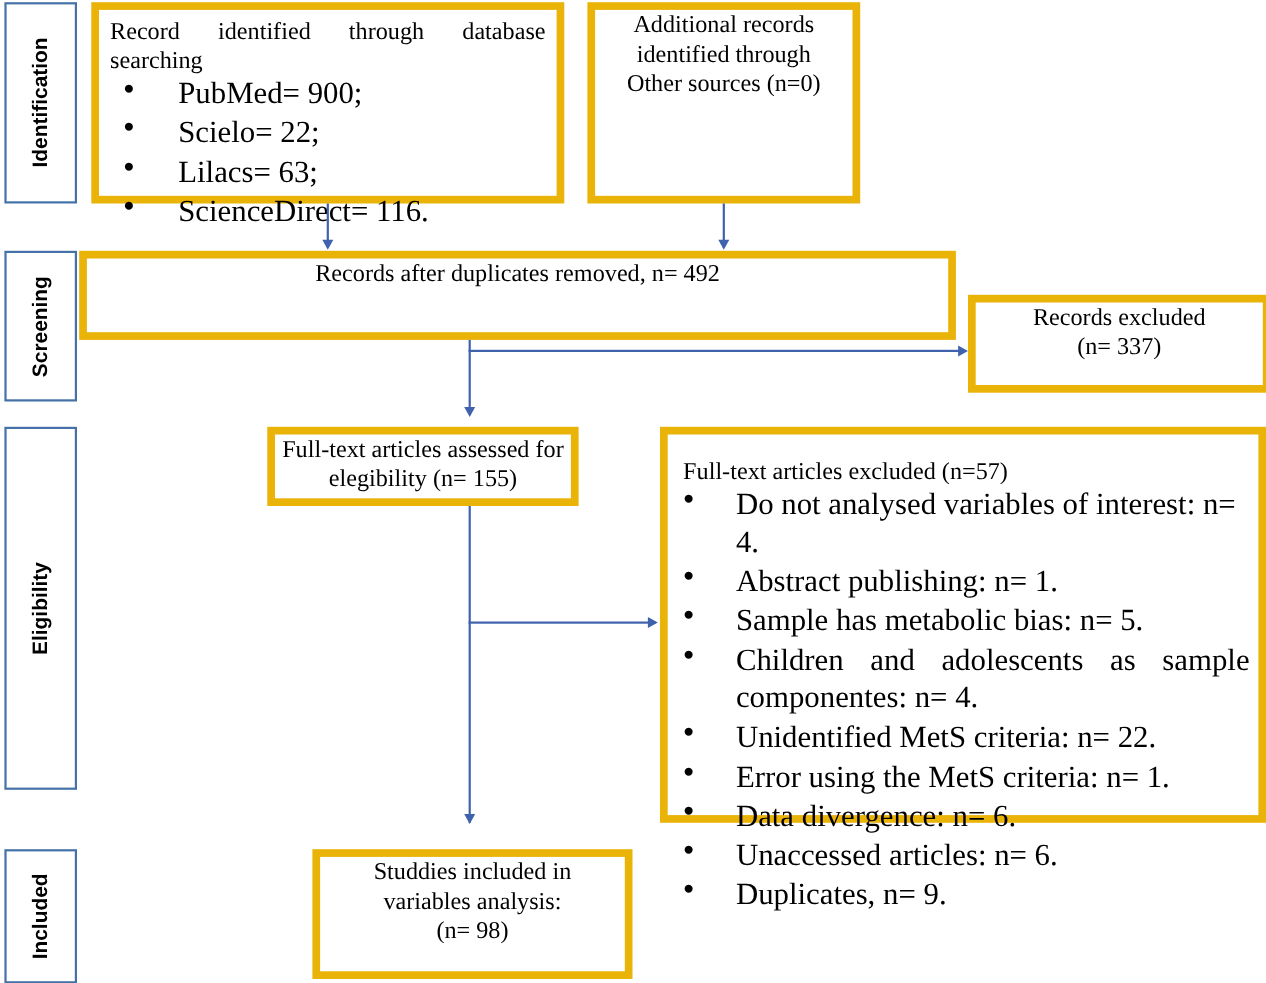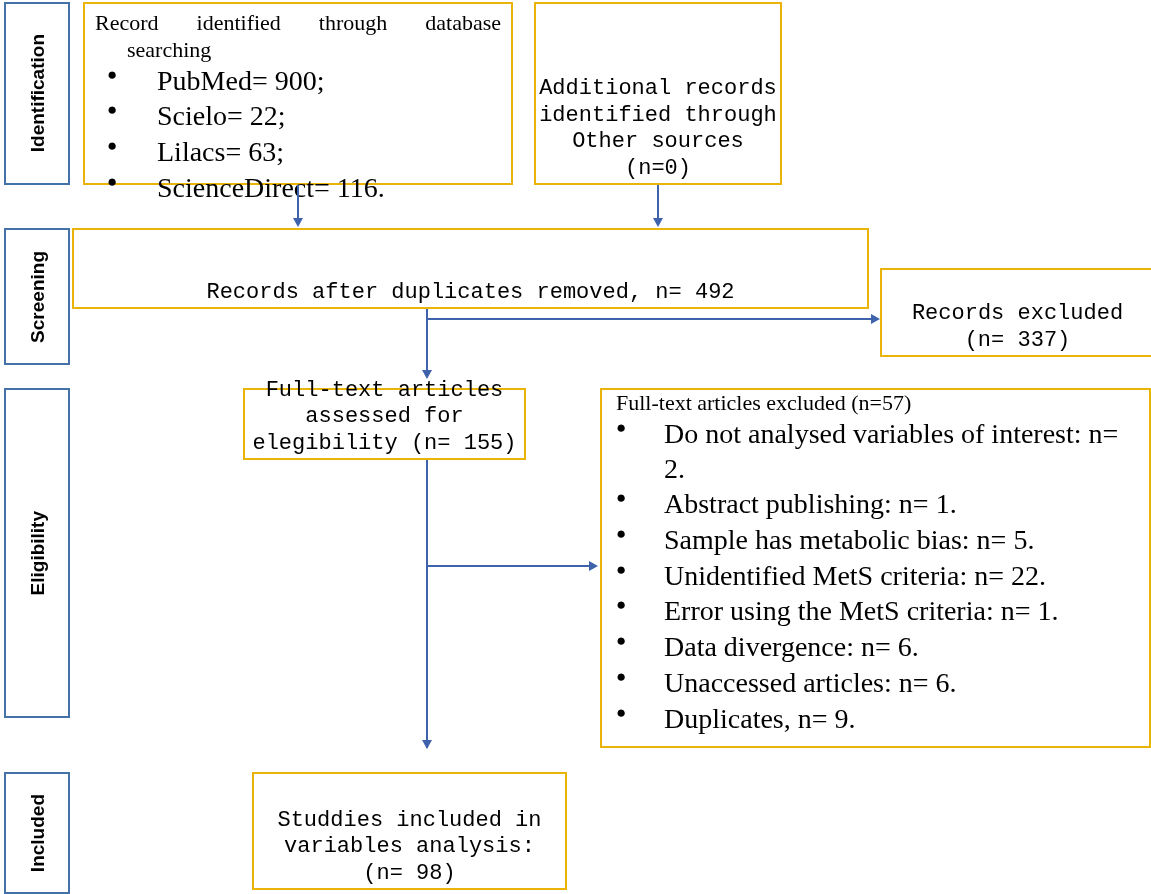--- a/index.html
+++ b/index.html
@@ -16,21 +16,21 @@
     width: 1151px;
     height: 894px;
     overflow: hidden;
     background: #ffffff;
   }
 
   
   .box {
     position: absolute;
     box-sizing: border-box;
-    border: 2px solid #eab308;
+    border: 7px solid #eab308;
     background: #ffffff;
   }
 
   
   .stage-box {
     position: absolute;
     box-sizing: border-box;
     border: 2px solid #4472a8;
     background: #ffffff;
     display: flex;
@@ -62,23 +62,22 @@
   }
   .padded {
     padding: 6px 10px 4px 10px;
   }
 
   
   .vcenter {
     display: flex;
     flex-direction: column;
     align-items: center;
-    justify-content: flex-end;
+    justify-content: flex-start;
     text-align: center;
-    font-family: Liberation Mono, monospace;
   }
 
   
   ul.bul {
     list-style: none;
     margin: 0;
     padding: 0;
   }
   ul.bul > li {
     position: relative;
@@ -155,21 +154,21 @@
     <span class="stage-label">Eligibility</span>
   </div>
 
   <div class="stage-box" style="left:4px; top:772px; width:66px; height:122px;">
     <span class="stage-label">Included</span>
   </div>
 
   <div class="box" style="left:83px; top:2px; width:430px; height:183px;">
     <div class="boxtext padded">
       <div class="justify">Record   identified   through   database</div>
-      <div style="text-align:left;margin-left:32px;">searching</div>
+      <div style="text-align:left;">searching</div>
       <ul class="bul">
         <li>PubMed= 900;</li>
         <li>Scielo= 22;</li>
         <li>Lilacs= 63;</li>
         <li>ScienceDirect= 116.</li>
       </ul>
     </div>
   </div>
 
   <div class="box vcenter" style="left:534px; top:2px; width:248px; height:183px;">
@@ -210,36 +209,40 @@
     </div>
   </div>
 
   <div class="vline" style="left:426px; top:460px; height:288px;"></div>
   <div class="arrow-down" style="left:422px; top:740px;"></div>
 
   <div class="hline" style="left:426px; top:565px; width:170px;"></div>
   <div class="arrow-right" style="left:589px; top:561px;"></div>
 
   <div class="box" style="left:600px; top:388px; width:551px; height:360px;">
-    <div class="boxtext" style="padding:0 8px 4px 6px;">
+    <div class="boxtext" style="padding:20px 8px 4px 6px;">
       <div style="padding-left:8px;">Full-text articles excluded (n=57)</div>
       <ul class="bul tight">
-        <li>Do not analysed variables of interest: n= 2.</li>
+        <li>Do not analysed variables of interest: n= 4.</li>
         <li>Abstract publishing: n= 1.</li>
         <li>Sample has metabolic bias: n= 5.</li>
+        <li class="justify-item">
+          <span class="j-line">Children   and   adolescents   as   sample</span>
+          <span style="display:block; text-align:left;">componentes: n= 4.</span>
+        </li>
         <li>Unidentified MetS criteria: n= 22.</li>
         <li>Error using the MetS criteria: n= 1.</li>
         <li>Data divergence: n= 6.</li>
         <li>Unaccessed articles: n= 6.</li>
         <li>Duplicates, n= 9.</li>
       </ul>
     </div>
   </div>
 
-  <div class="box vcenter" style="left:252px; top:772px; width:315px; height:118px;">
+  <div class="box vcenter" style="left:284px; top:772px; width:291px; height:118px;">
     <div class="boxtext center">
       <div>Studdies included in</div>
       <div>variables analysis:</div>
       <div>(n= 98)</div>
     </div>
   </div>
 
 </div>
 
 </body></html>

